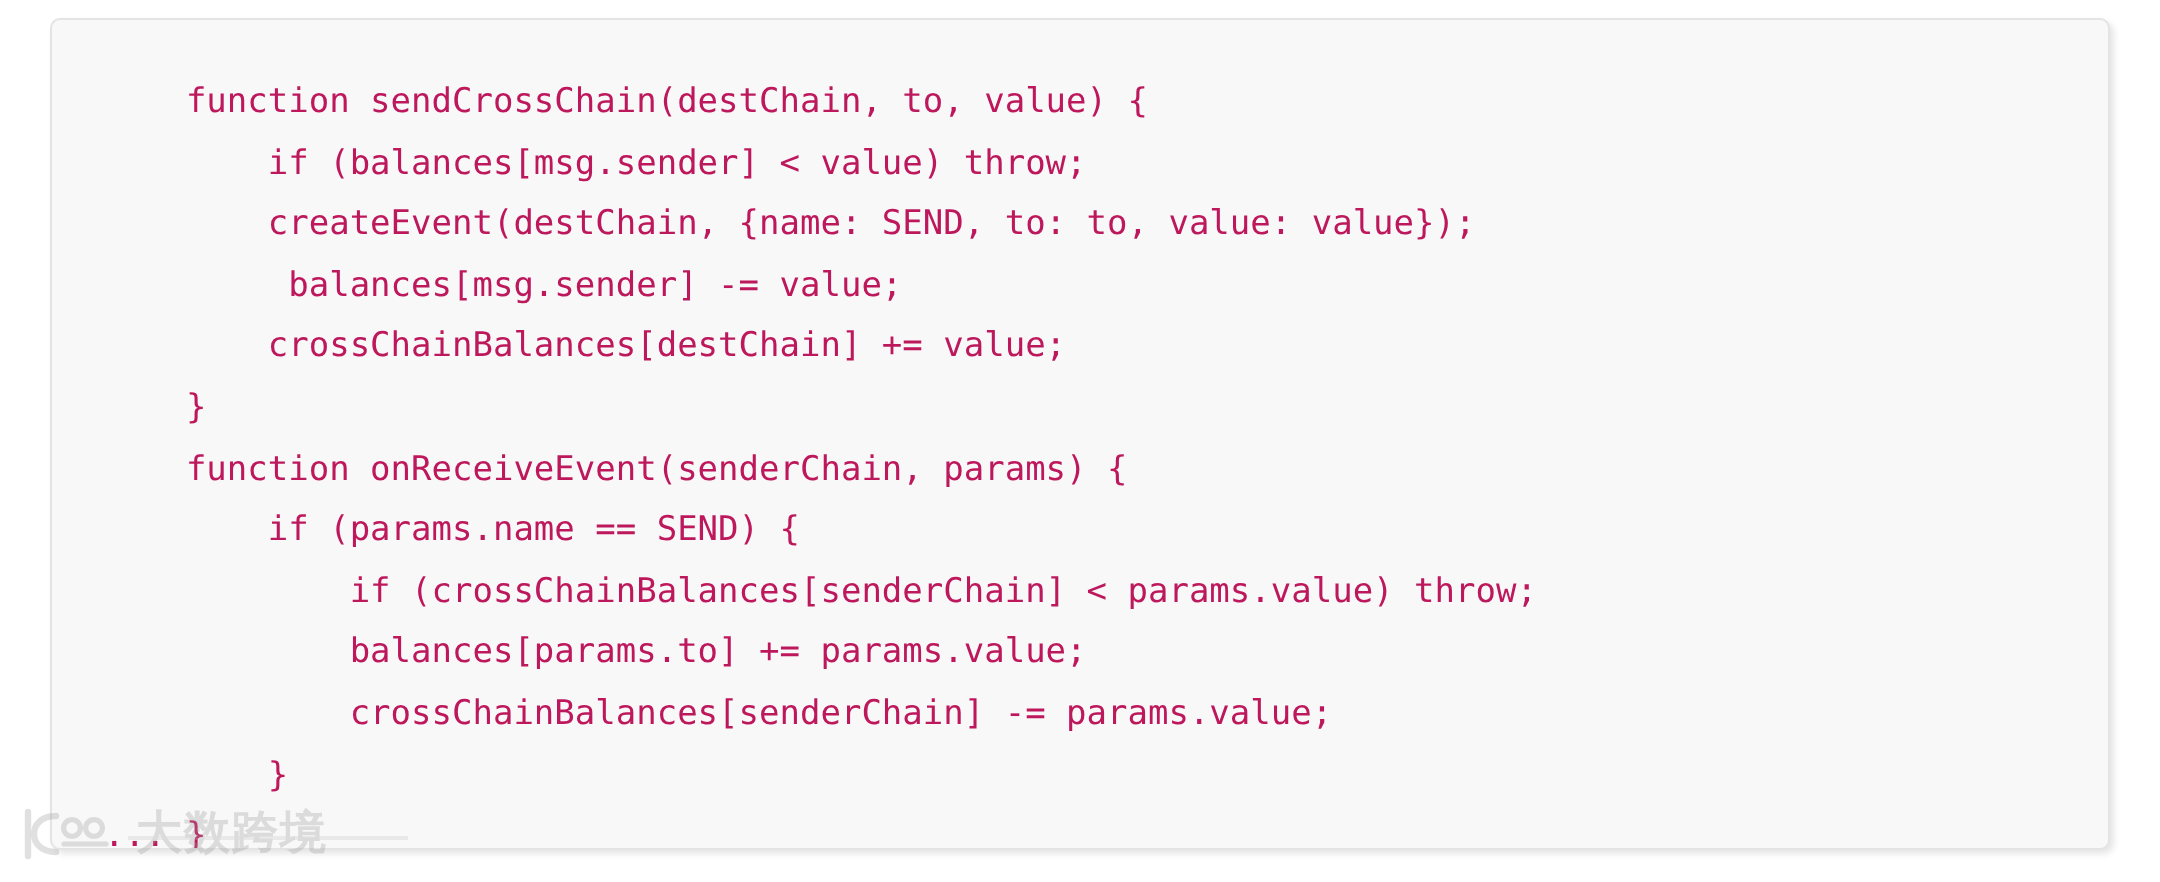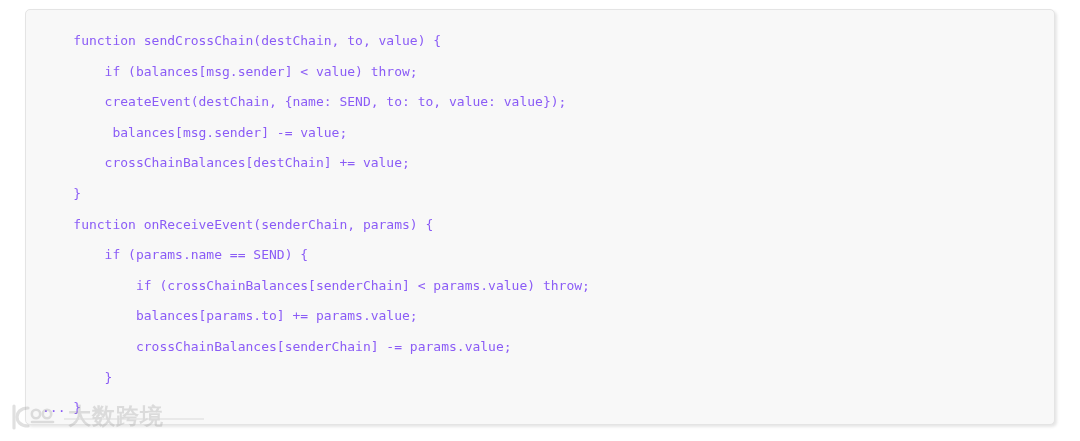--- a/index.html
+++ b/index.html
@@ -28,26 +28,26 @@
     border-radius: 5px;
     box-shadow: 2px 2px 3px rgba(0,0,0,0.10);
     overflow: hidden;
   }
 
   #code-lines {
     position: absolute;
     left: 0;
     top: 14px;
     width: 100%;
-    margin: 2px;
+    margin: 12px;
     padding: 0;
     font-family: "DejaVu Sans Mono", "Liberation Mono", monospace;
-    font-size: 13px;
+    font-size: 17px;
     line-height: 30.6px;
-    color: #8b5cf6;
+    color: #be185d;
     letter-spacing: 0px;
     white-space: pre;
     font-weight: 400;
   }
   .code-line {
     display: block;
     height: 30.6px;
     padding-left: 14px;
     white-space: pre;
   }

